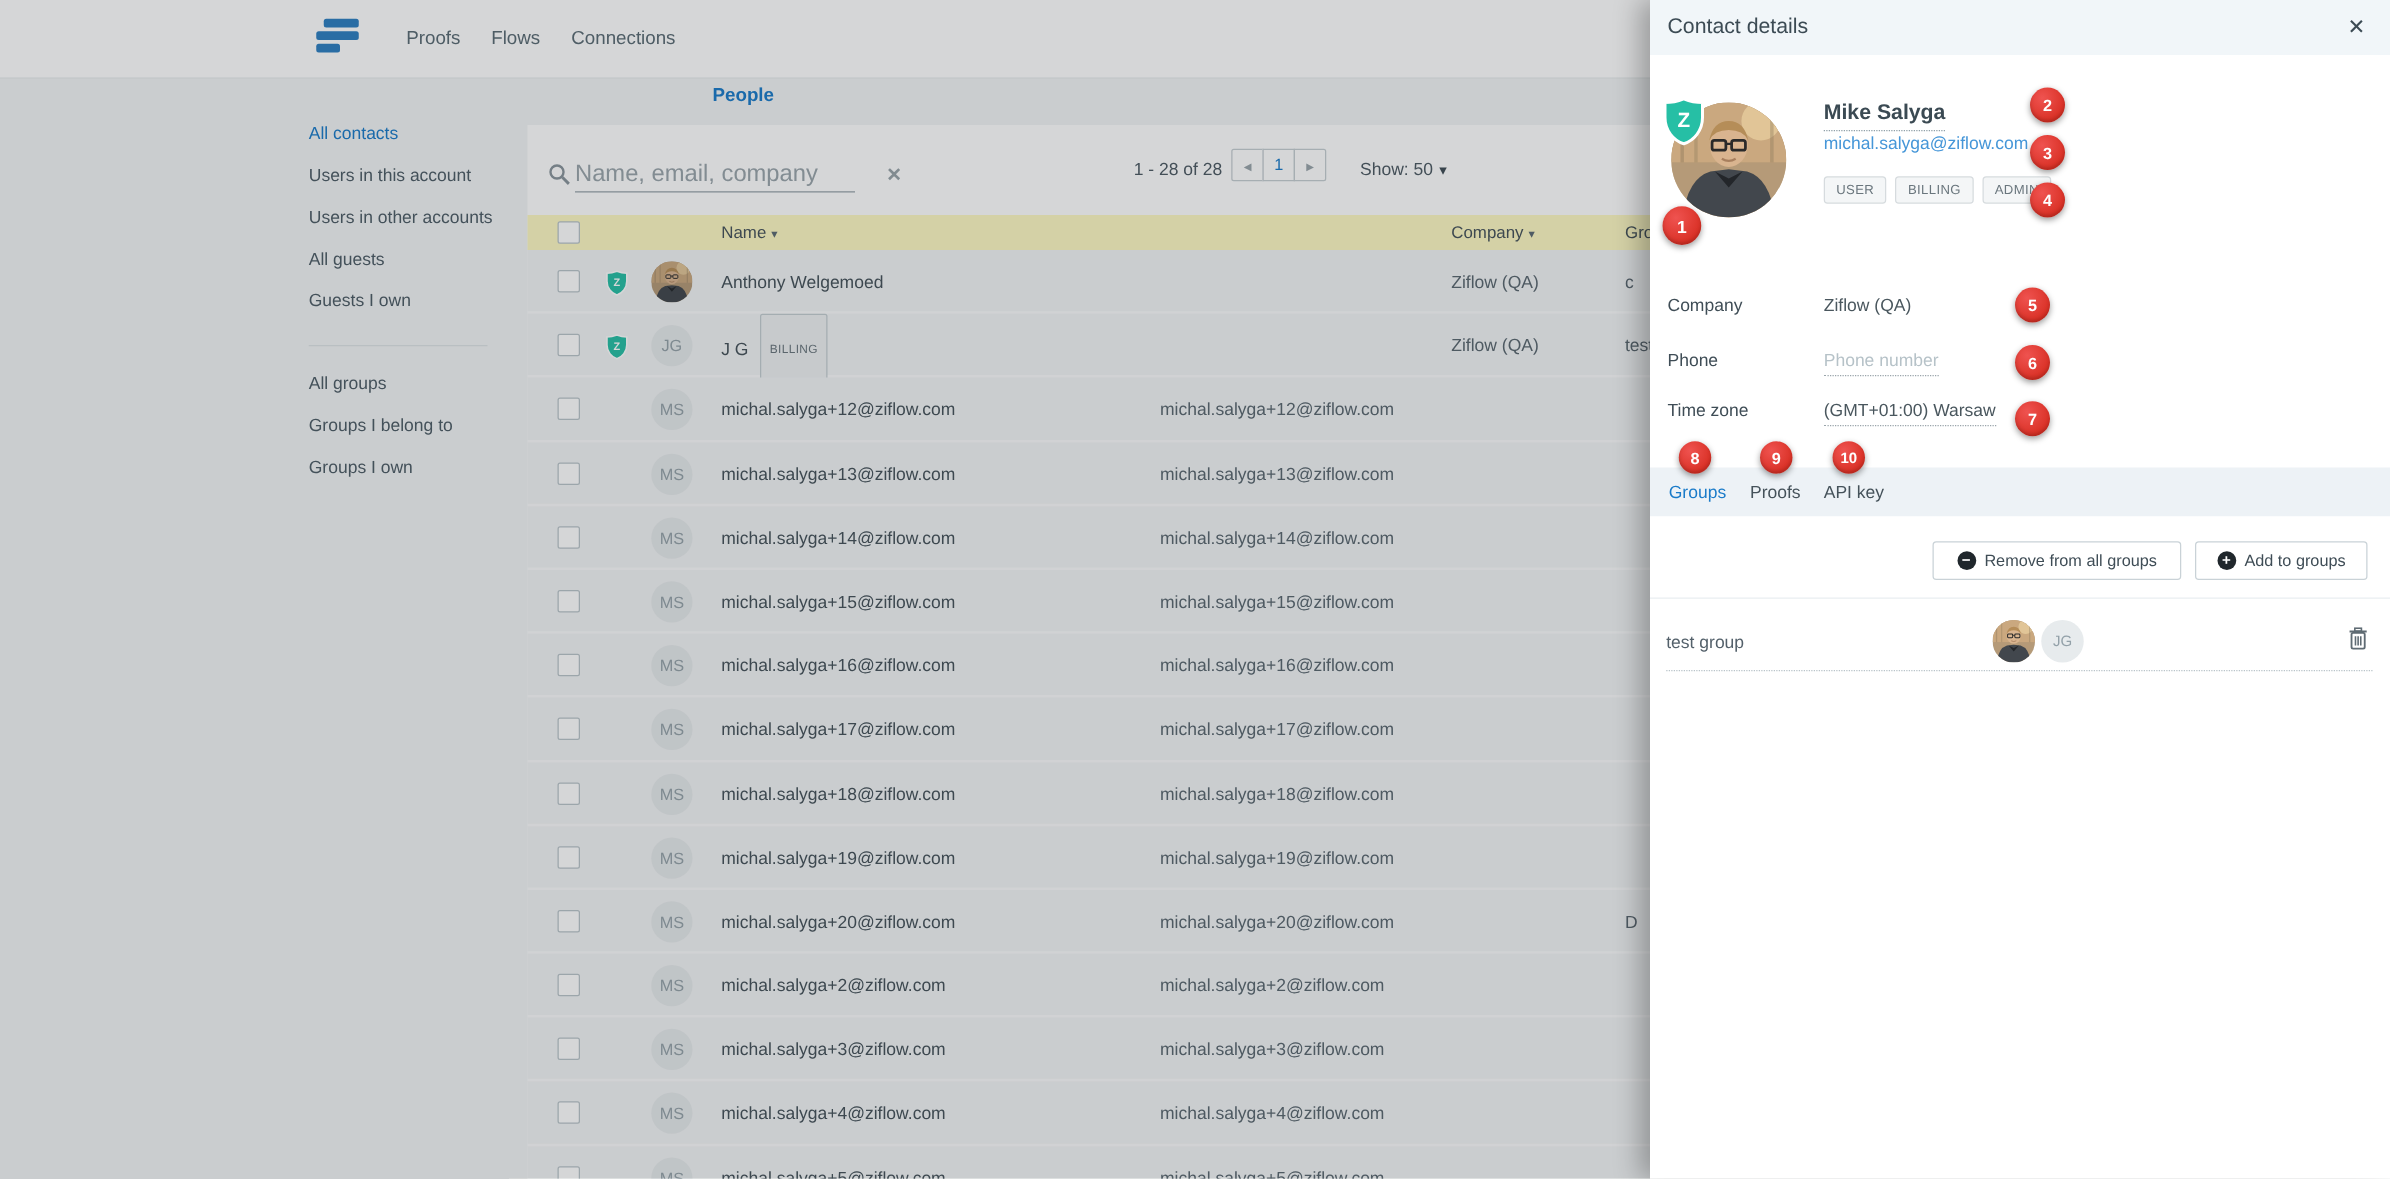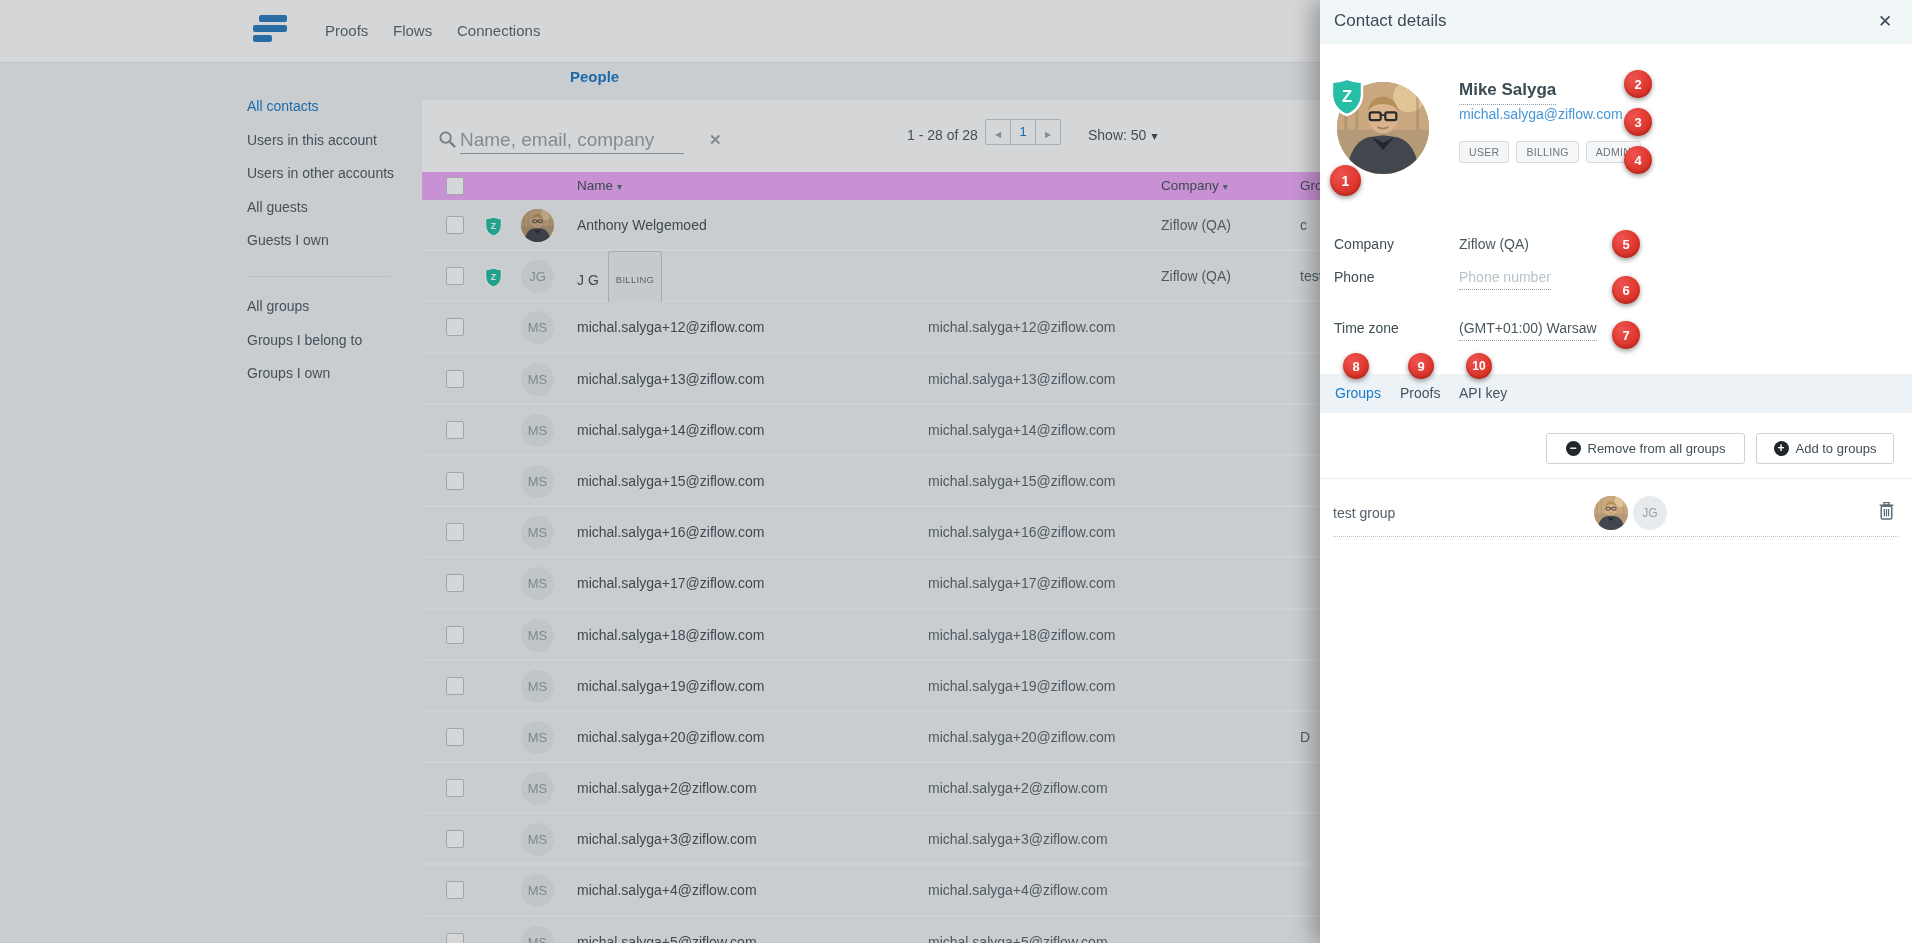--- a/index.html
+++ b/index.html
@@ -42,21 +42,21 @@
   .pg-btn { width:26px; height:26px; border:1px solid #c6ced2; background:#fff; text-align:center; line-height:24px; cursor:pointer; }
   .pg-btn + .pg-btn { margin-left:-1px; }
   .pg-prev  { border-radius:2px 0 0 2px; }
   .pg-next  { border-radius:0 2px 2px 0; }
   .pg-prev::after { content:"◀"; font-size:8px; color:#9aa5ab; }
   .pg-next::after { content:"▶"; font-size:8px; color:#9aa5ab; }
   .pg-current { color:#1a7bc9; font-size:13px; }
   .show-select { position:absolute; left:666px; top:27px; font-size:14px; color:#4d5a63; cursor:pointer; }
   .show-select::after { content:"▾"; margin-left:5px; font-size:12px; color:#3f4d55; }
   
-  .thead { position:absolute; left:0; right:0; top:72px; height:28px; background:#f0abfc; }
+  .thead { position:absolute; left:0; right:0; top:72px; height:28px; background:#fef9c3; }
   .th { position:absolute; top:6px; font-size:13.5px; color:#45525a; white-space:nowrap; cursor:pointer; }
   .th .caret { font-size:10px; color:#5b6a72; margin-left:4px; }
   .th.col-0 { left:155px; } .th.col-1 { left:506px;margin-top:24px; } .th.col-2 { left:739px; } .th.col-3 { left:878px; }
   .cb { position:absolute; width:18px; height:18px; border:1px solid #b9c4c9; background:#fff; border-radius:2px; cursor:pointer; }
   .thead .cb { left:24px; top:5px; }
   .rows { position:absolute; top:100px; left:0; right:0; }
   .row { position:relative; height:51.2px; background:#f2f4f5; border-bottom:2px solid #fafbfc; }
   .row .cb { left:24px; top:16px; }
   .row .shield { position:absolute; left:62px; top:16px; width:19px; height:21px; }
   .row .avatar { position:absolute; left:99px; top:9px; width:33px; height:33px; border-radius:50%; background:#e6eaec; color:#95a2a9; font-size:13px; text-align:center; line-height:33px; overflow:hidden; }
@@ -73,21 +73,21 @@
   .panel-header { position:absolute; top:0; left:0; right:0; height:44px; background:#f1f6f9; }
   .panel-title { position:absolute; left:14px; top:11px; font-size:17px; color:#3c4b54; }
   .panel-close { position:absolute; left:558px; top:11px; font-size:17px; color:#3c4b54; cursor:pointer; }
   .contact-avatar { position:absolute; left:17px; top:82px; width:92px; height:92px; border-radius:50%; overflow:hidden; background:#cbb393; }
   .avatar-shield { position:absolute; left:9px; top:77px; width:36px; height:40px; }
   .contact-name { position:absolute; left:139px; top:80px; font-size:17px; font-weight:bold; color:#3b4a53; border-bottom:1px dotted #8fa0a8; padding-bottom:4px; cursor:text; }
   .contact-email { position:absolute; left:139px; top:106px; font-size:14px; color:#4596d8; text-decoration:none; cursor:pointer; }
   .roles { position:absolute; left:139px; top:141px; display:flex; gap:7px; }
   .role-pill { padding:4px 9px; border:1px solid #d6dbde; border-radius:3px; background:#f4f6f7; color:#6a767d; font-size:10.5px; letter-spacing:.3px; }
   .field-row { position:absolute; left:0; right:0; height:22px; }
-  .field-row.f0 { top:236px; } .field-row.f1 { top:269px; } .field-row.f2 { top:320px; }
+  .field-row.f0 { top:236px; } .field-row.f1 { top:280px; } .field-row.f2 { top:320px; }
   .field-label { position:absolute; left:14px; font-size:14px; color:#3f4d56; }
   .field-value { position:absolute; left:139px; font-size:14px; color:#4a575e; min-width:90px; }
   .field-value.underline { border-bottom:1px dotted #9aa5ab; padding-bottom:4px; }
   .field-value.placeholder { color:#b6c2c8; }
   .tabband { position:absolute; left:0; right:0; top:374px; height:39px; background:#edf2f6; }
   .tab { position:absolute; top:0; height:39px; line-height:39px; font-size:14px; color:#45525a; cursor:pointer; }
   .tab.t0 { left:15px; } .tab.t1 { left:80px; } .tab.t2 { left:139px; }
   .tab.active { color:#1a7bc9; }
   .panel-btn { position:absolute; top:433px; height:31px; border:1px solid #c9d2d7; border-radius:3px; background:#fff; font-size:13px; color:#3f4d56; display:flex; align-items:center; justify-content:center; gap:7px; cursor:pointer; font-family:"Liberation Sans",sans-serif; }
   .panel-btn.b0 { left:226px; width:199px; }

